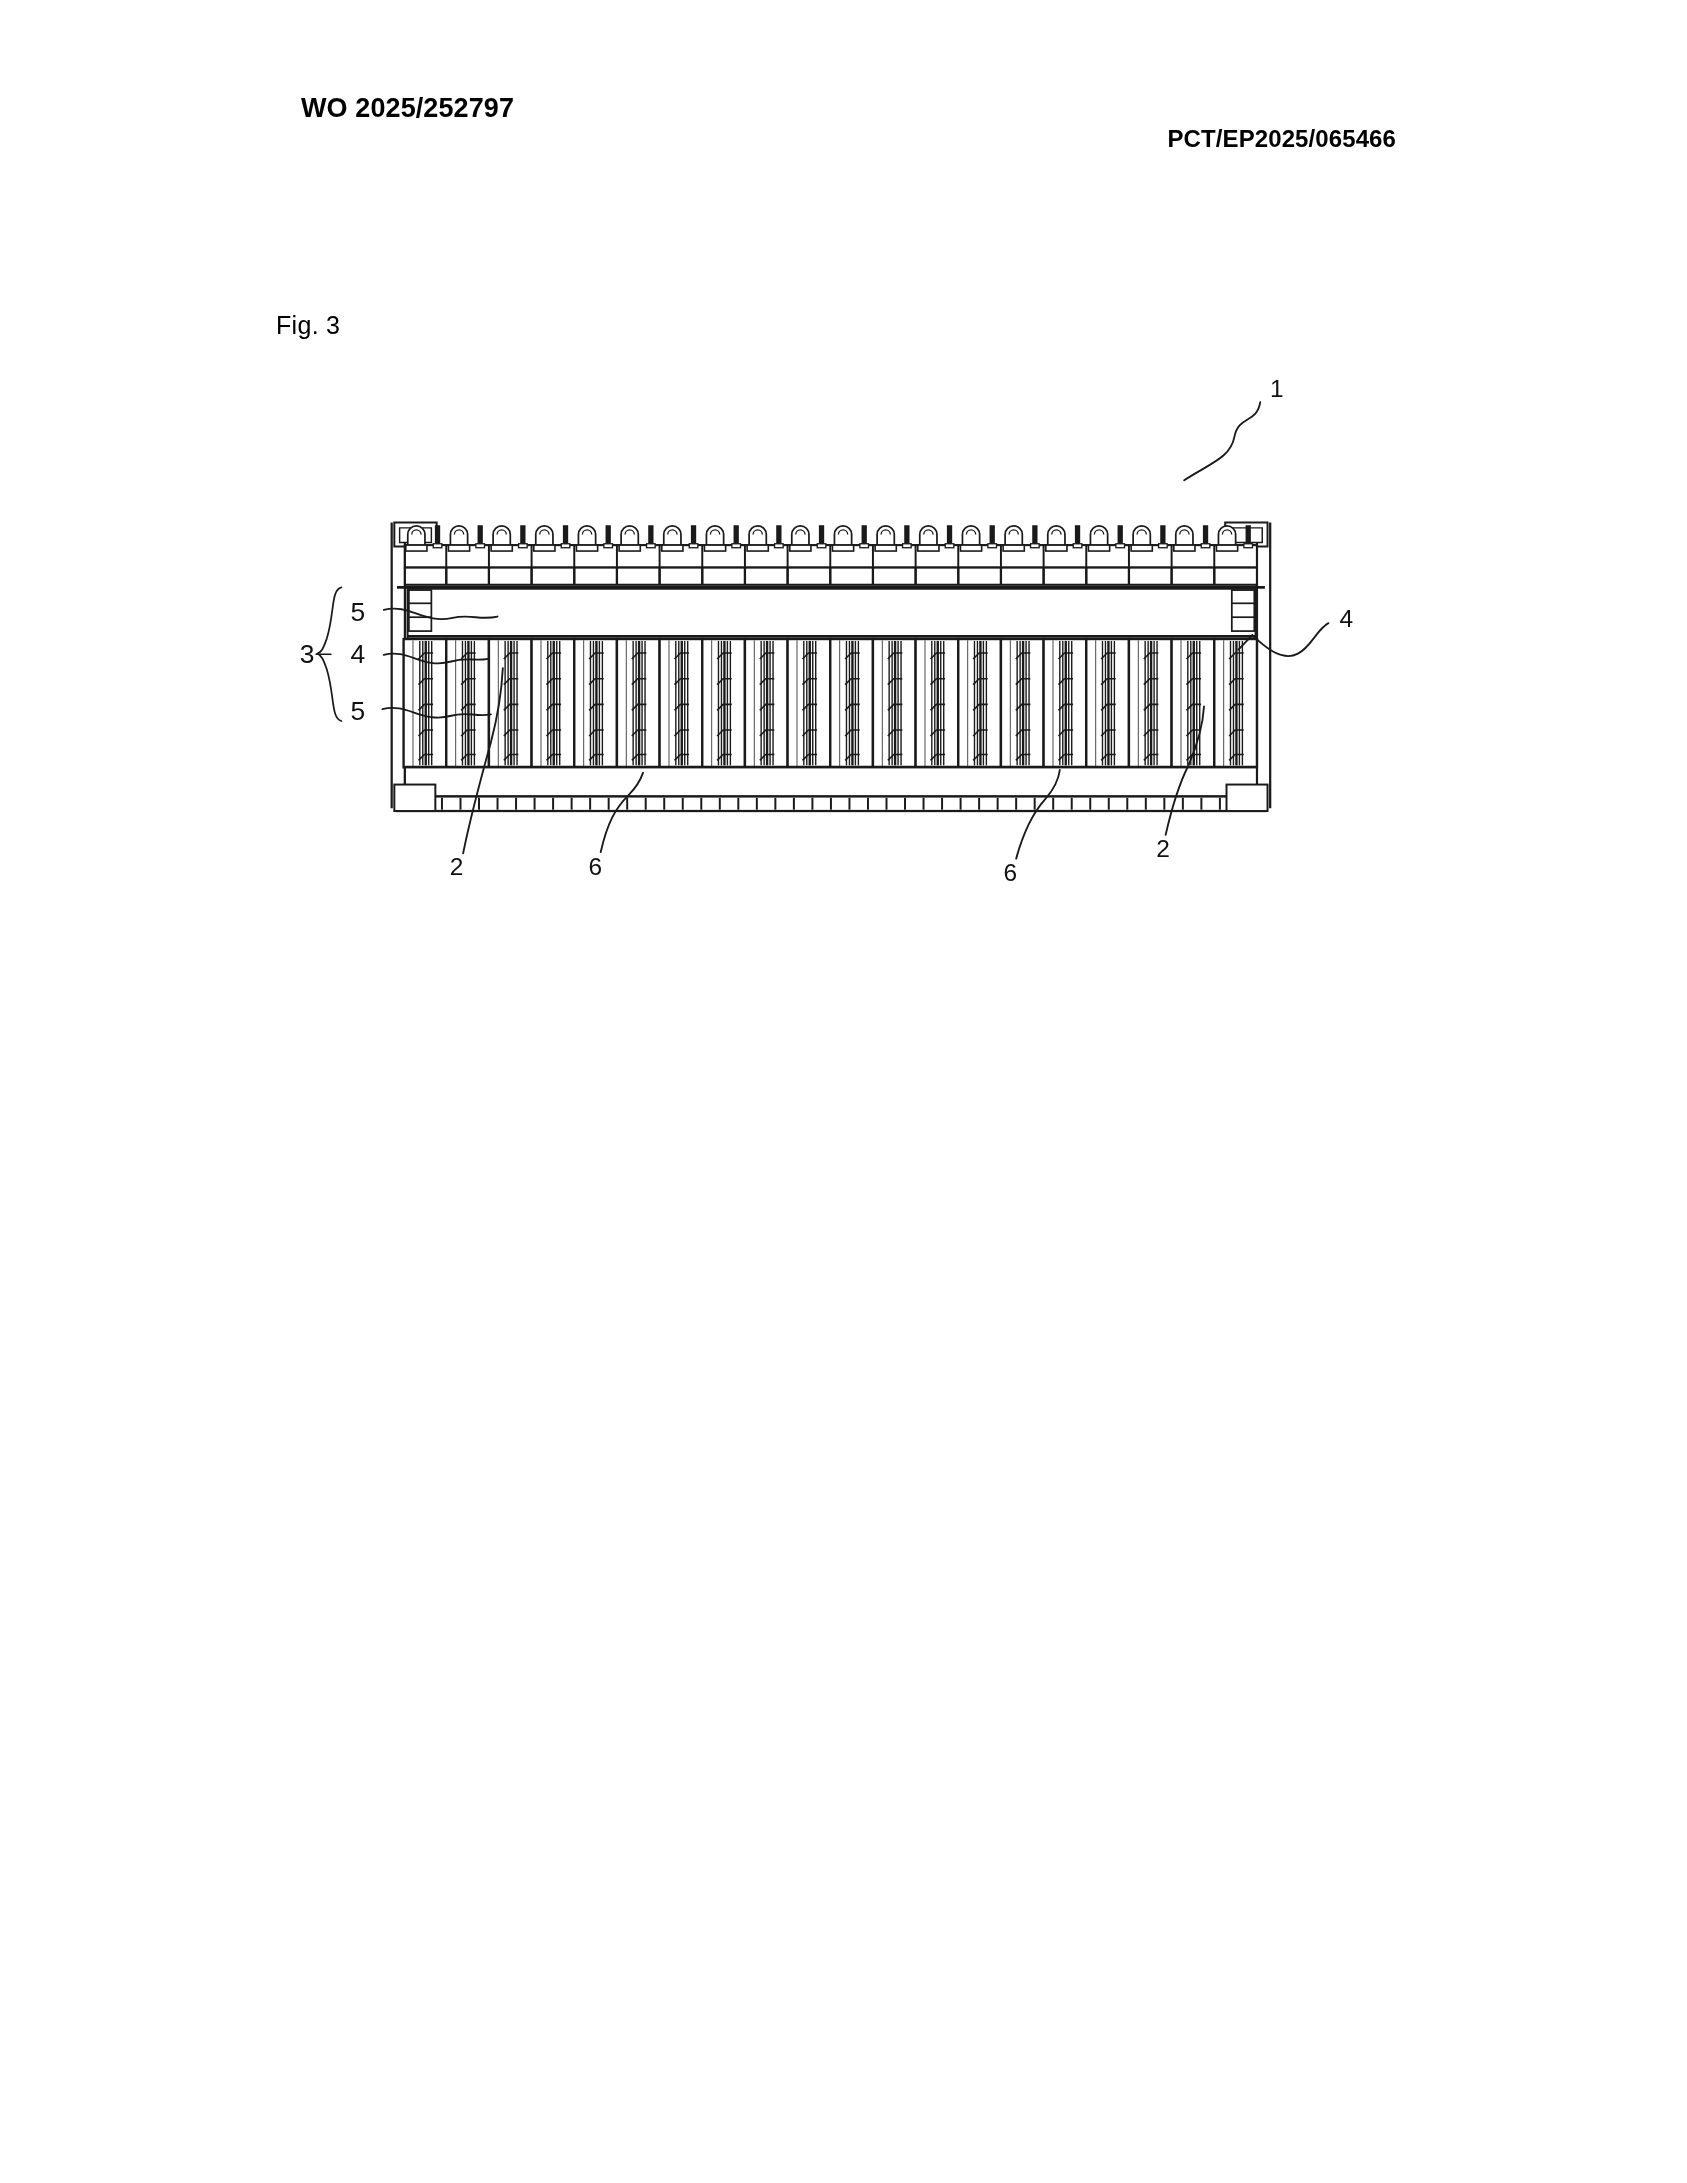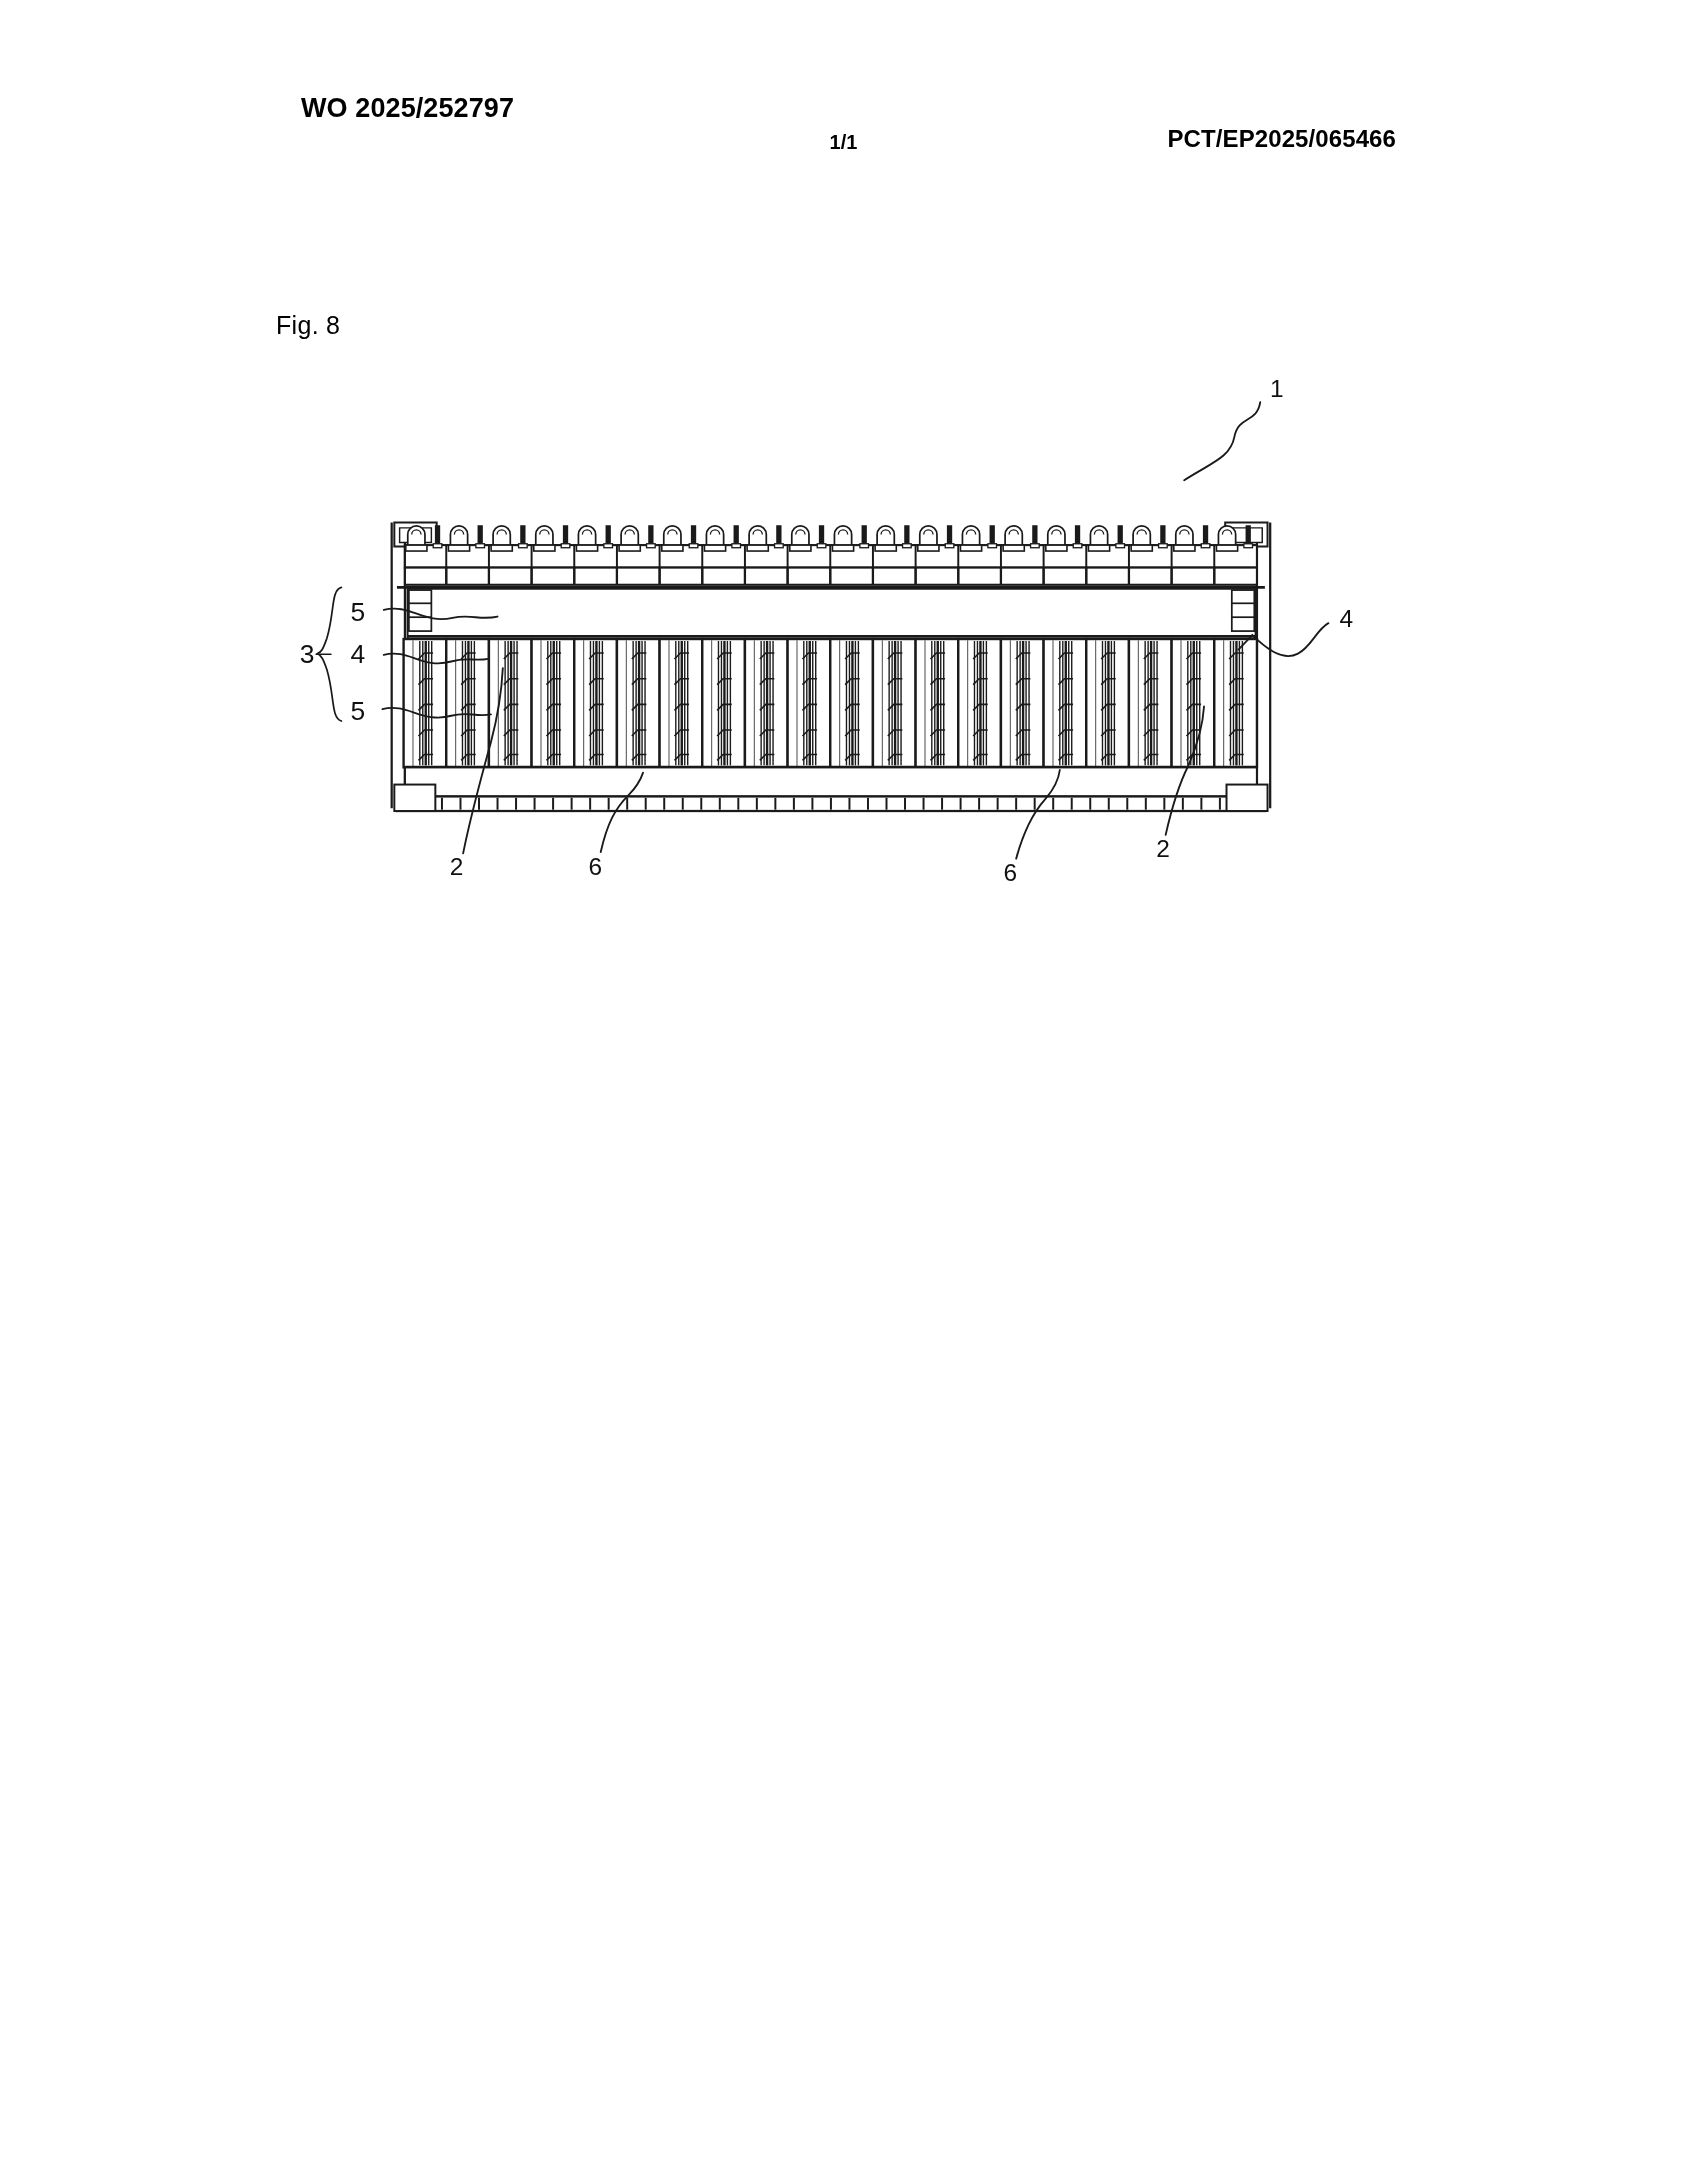--- a/index.html
+++ b/index.html
@@ -81,24 +81,23 @@
     font-size: 37px;
     fill: #111111;
   }
 </style>
 </head>
 <body>
 
 <div class="page-header">
   <div class="hdr-left">WO 2025/252797</div>
   <div class="hdr-right">PCT/EP2025/065466</div>
-  <div class="hdr-pageno">1/1</div>
 </div>
 
-<div class="fig-caption">Fig. 8</div>
+<div class="fig-caption">Fig. 3</div>
 
 <div id="drawing-wrap">
 <svg id="fig1" width="1687" height="2183" viewBox="0 0 2550 3300" xmlns="http://www.w3.org/2000/svg">
 
   <defs>
     <g id="terminal-round">
 
       <path d="M -13,0 L -13,-16 A 13 13 0 0 1 13,-16 L 13,0 Z" fill="#ffffff" stroke="#1a1a1a" stroke-width="2.6"></path>
       <rect x="-16" y="0" width="32" height="9" fill="#ffffff" stroke="#1a1a1a" stroke-width="2.4"></rect>
       <path d="M -7,-16 A 7 7 0 0 1 7,-16" fill="none" stroke="#1a1a1a" stroke-width="2"></path>

